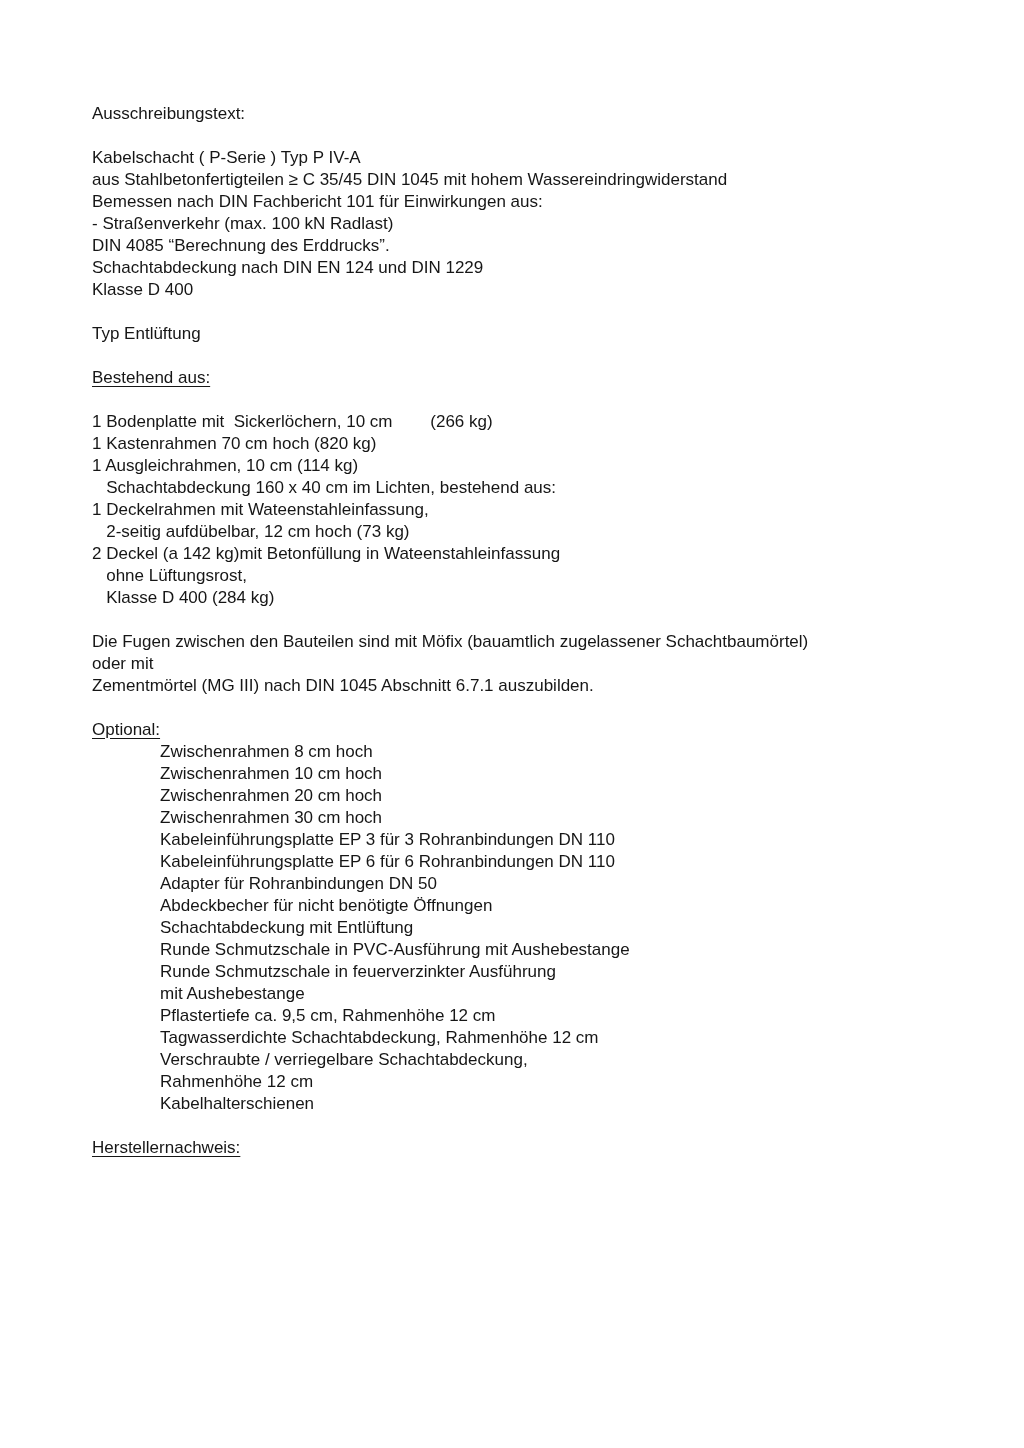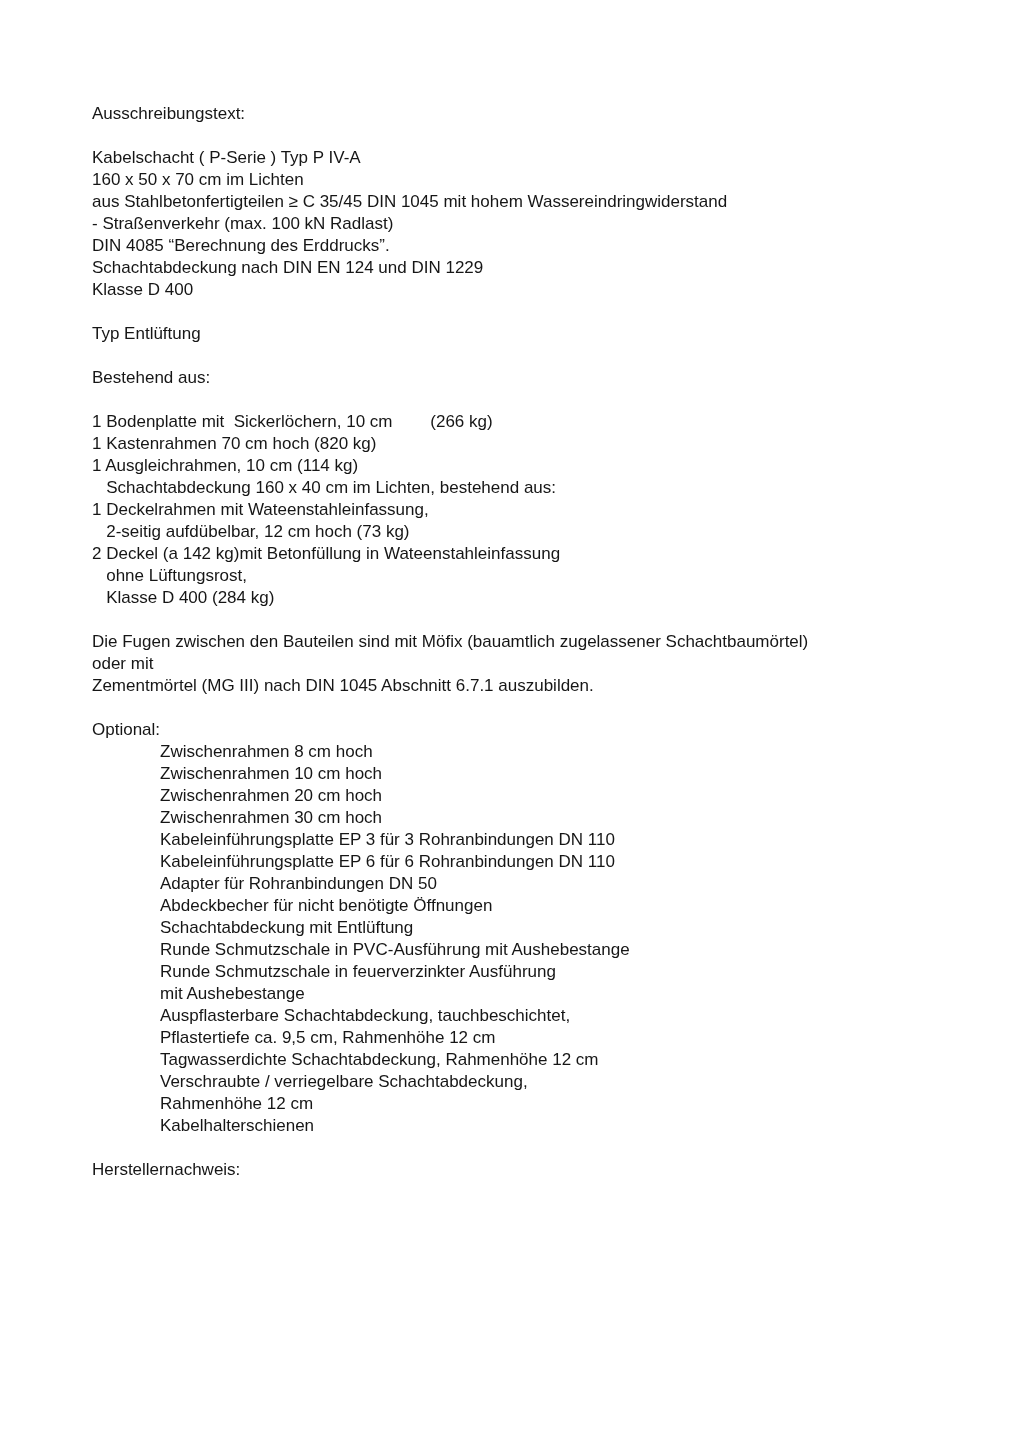--- a/index.html
+++ b/index.html
@@ -30,43 +30,44 @@
     white-space: pre-wrap;
     min-height: 22px;
   }
   .gap {
     height: 22px;
   }
   .bold {
     font-weight: normal;
   }
   .heading-underline {
+    text-decoration: underline;
     text-underline-offset: 3px;
     display: inline-block;
   }
   .heading-row {
     min-height: 22px;
   }
   .indent-block .line {
     padding-left: 68px;
   }
 </style>
 </head>
 <body>
 
 <div class="page">
 
   <div class="line">Ausschreibungstext:</div>
   <div class="gap"></div>
 
   <div class="line bold">Kabelschacht ( P-Serie ) Typ P IV-A</div>
-  <div class="line bold">160 x 50 x 70 cm im Lichten</div>
 
   <div>
       <div class="line">aus Stahlbetonfertigteilen ≥ C 35/45 DIN 1045 mit hohem Wassereindringwiderstand</div>
+      <div class="line">Bemessen nach DIN Fachbericht 101 für Einwirkungen aus:</div>
       <div class="line">- Straßenverkehr (max. 100 kN Radlast)</div>
       <div class="line">DIN 4085 “Berechnung des Erddrucks”.</div>
       <div class="line">Schachtabdeckung nach DIN EN 124 und DIN 1229</div>
       <div class="line">Klasse D 400</div>
     </div>
   <div class="gap"></div>
 
   <div class="line">Typ Entlüftung</div>
   <div class="gap"></div>
 
@@ -101,21 +102,20 @@
       <div class="line">Zwischenrahmen 20 cm hoch</div>
       <div class="line">Zwischenrahmen 30 cm hoch</div>
       <div class="line">Kabeleinführungsplatte EP 3 für 3 Rohranbindungen DN 110</div>
       <div class="line">Kabeleinführungsplatte EP 6 für 6 Rohranbindungen DN 110</div>
       <div class="line">Adapter für Rohranbindungen DN 50</div>
       <div class="line">Abdeckbecher für nicht benötigte Öffnungen</div>
       <div class="line">Schachtabdeckung mit Entlüftung</div>
       <div class="line">Runde Schmutzschale in PVC-Ausführung mit Aushebestange</div>
       <div class="line">Runde Schmutzschale in feuerverzinkter Ausführung</div>
       <div class="line">mit Aushebestange</div>
-      <div class="line">Auspflasterbare Schachtabdeckung, tauchbeschichtet,</div>
       <div class="line">Pflastertiefe ca. 9,5 cm, Rahmenhöhe 12 cm</div>
       <div class="line">Tagwasserdichte Schachtabdeckung, Rahmenhöhe 12 cm</div>
       <div class="line">Verschraubte / verriegelbare Schachtabdeckung,</div>
       <div class="line">Rahmenhöhe 12 cm</div>
       <div class="line">Kabelhalterschienen</div>
     </div>
   <div class="gap"></div>
 
   <div class="heading-row"><span class="heading-underline">Herstellernachweis:</span></div>
 

